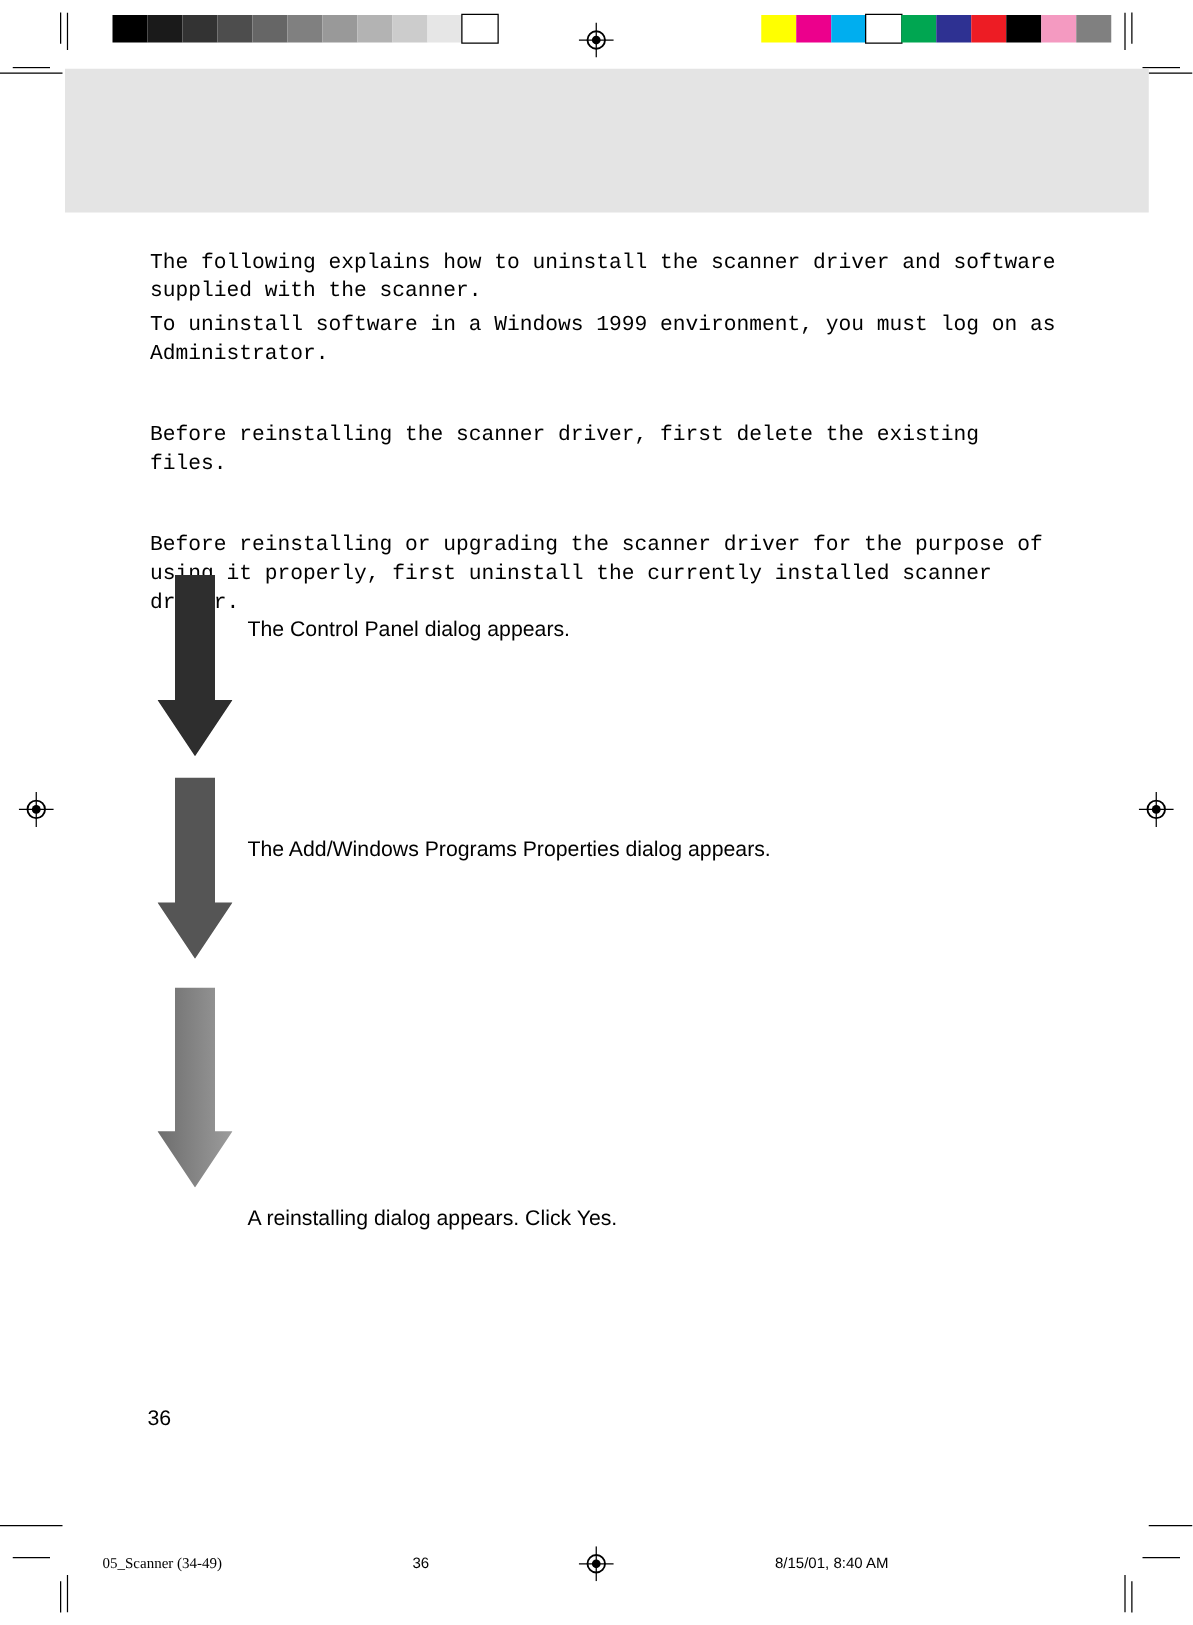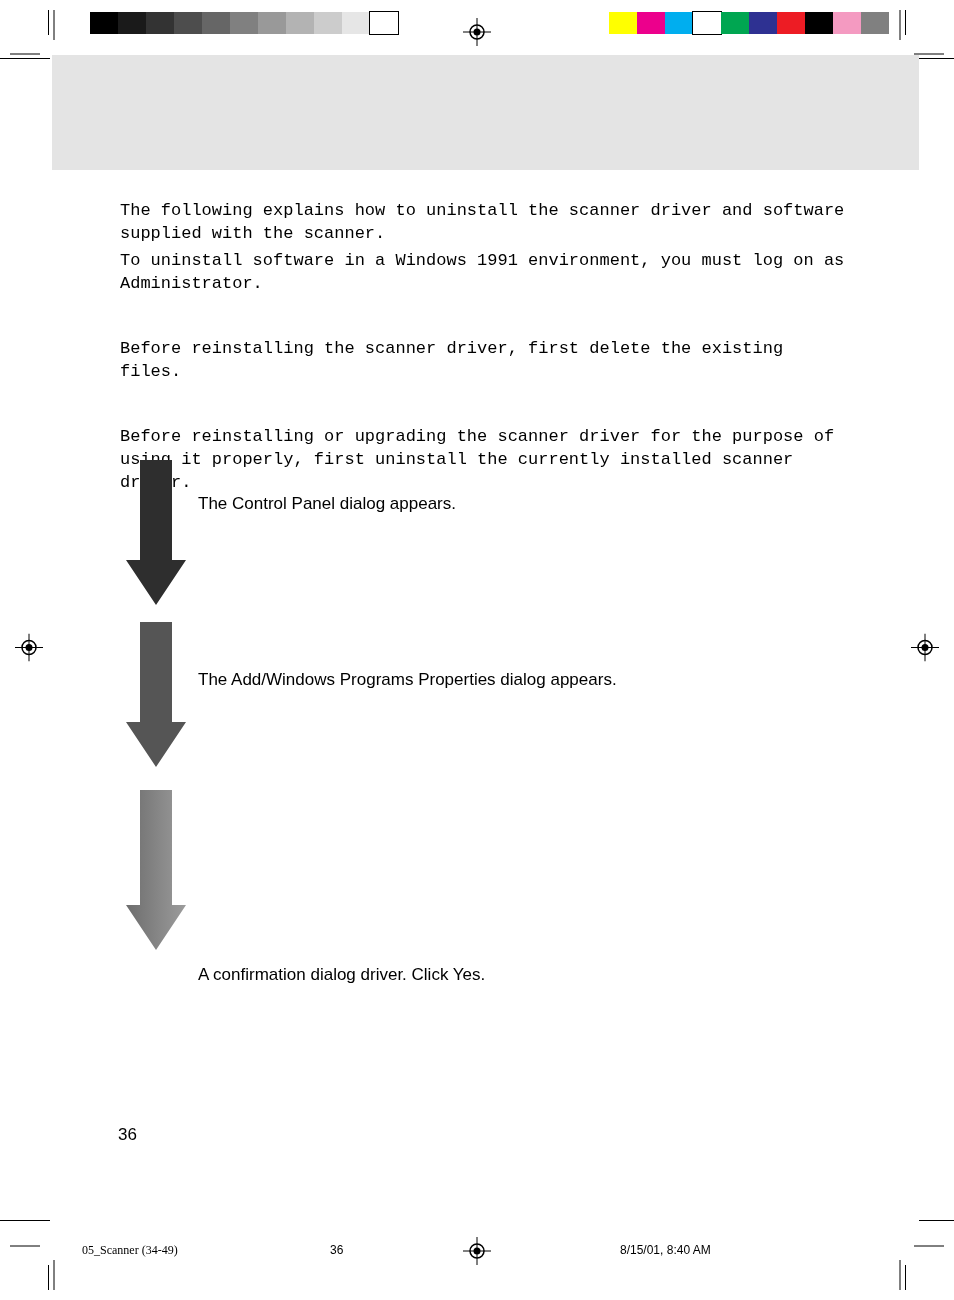--- a/index.html
+++ b/index.html
@@ -134,21 +134,21 @@
     </svg>
 </div>
 
 <div class="colorbars left" id="cb-left"><span style="background: rgb(0, 0, 0);"></span><span style="background: rgb(26, 26, 26);"></span><span style="background: rgb(51, 51, 51);"></span><span style="background: rgb(77, 77, 77);"></span><span style="background: rgb(102, 102, 102);"></span><span style="background: rgb(128, 128, 128);"></span><span style="background: rgb(153, 153, 153);"></span><span style="background: rgb(179, 179, 179);"></span><span style="background: rgb(204, 204, 204);"></span><span style="background: rgb(230, 230, 230);"></span><span style="background: rgb(255, 255, 255); outline: rgb(0, 0, 0) solid 1px;"></span></div>
 <div class="colorbars right" id="cb-right"><span style="background: rgb(255, 255, 0);"></span><span style="background: rgb(236, 0, 140);"></span><span style="background: rgb(0, 174, 239);"></span><span style="background: rgb(255, 255, 255); outline: rgb(0, 0, 0) solid 1px;"></span><span style="background: rgb(0, 166, 81);"></span><span style="background: rgb(46, 49, 146);"></span><span style="background: rgb(237, 28, 36);"></span><span style="background: rgb(0, 0, 0);"></span><span style="background: rgb(244, 154, 193);"></span><span style="background: rgb(128, 128, 128);"></span></div>
 
 <div class="header-band"></div>
 
 <div class="content">
   <div class="para">The following explains how to uninstall the scanner driver and software supplied with the scanner.</div>
-  <div class="para" style="margin-top:-14px">To uninstall software in a Windows 1991 environment, you must log on as Administrator.</div>
+  <div class="para" style="margin-top:-14px">To uninstall software in a Windows 1999 environment, you must log on as Administrator.</div>
   <div class="para section-gap">Before reinstalling the scanner driver, first delete the existing files.</div>
   <div class="para section-gap">Before reinstalling or upgrading the scanner driver for the purpose of using it properly, first uninstall the currently installed scanner driver.</div>
 </div>
 
 <svg class="arrow-svg" style="top:460px" width="60" height="145">
   <polygon points="14,0 46,0 46,100 60,100 30,145 0,100 14,100" fill="#2e2e2e"></polygon>
 </svg>
 <svg class="arrow-svg" style="top:622px" width="60" height="145">
   <polygon points="14,0 46,0 46,100 60,100 30,145 0,100 14,100" fill="#555555"></polygon>
 </svg>
@@ -157,21 +157,21 @@
       <linearGradient id="g3" x1="0" y1="0" x2="1" y2="0">
         <stop offset="0" stop-color="#6d6d6d"></stop>
         <stop offset="1" stop-color="#9c9c9c"></stop>
       </linearGradient>
     </defs>
   <polygon points="14,0 46,0 46,115 60,115 30,160 0,115 14,115" fill="url(#g3)"></polygon>
 </svg>
 
 <div class="step-note" style="top:494px">The Control Panel dialog appears.</div>
 <div class="step-note" style="top:670px">The Add/Windows Programs Properties dialog appears.</div>
-<div class="step-note" style="top:965px">A confirmation dialog driver. Click Yes.</div>
+<div class="step-note" style="top:965px">A reinstalling dialog appears. Click Yes.</div>
 
 <div class="page-num">36</div>
 
 <div class="footer">
   <span class="f1">05_Scanner (34-49)</span>
   <span class="f2">36</span>
   <span class="f3">8/15/01, 8:40 AM</span>
 </div>
 
 </body></html>

